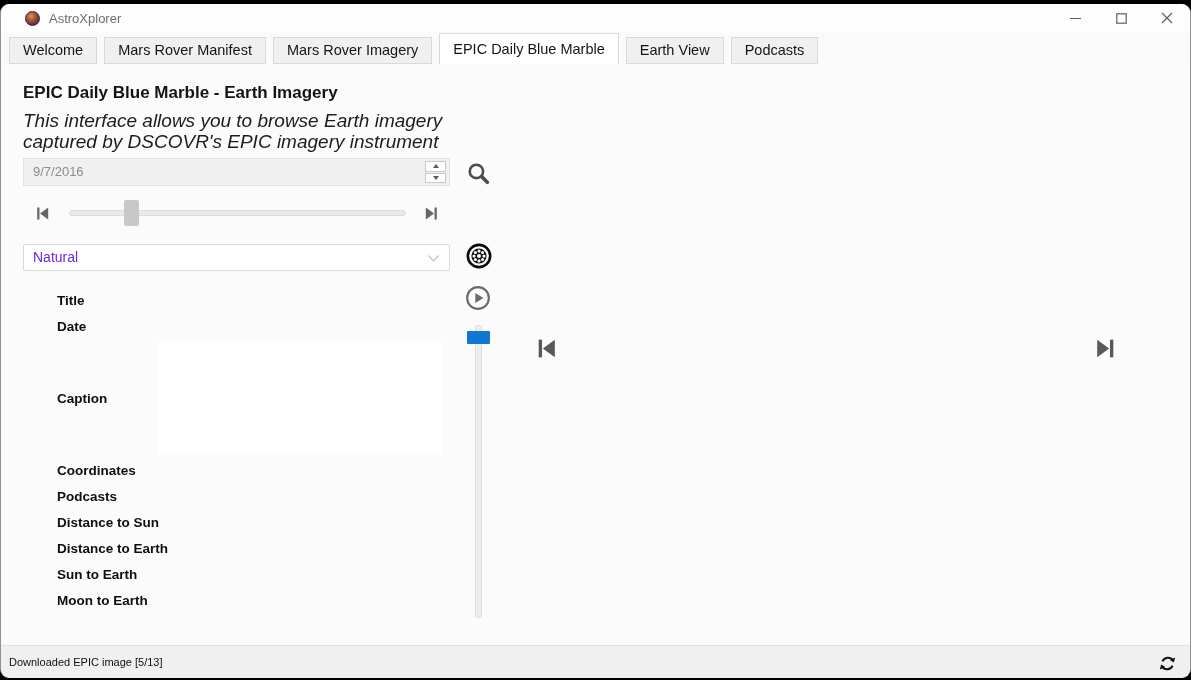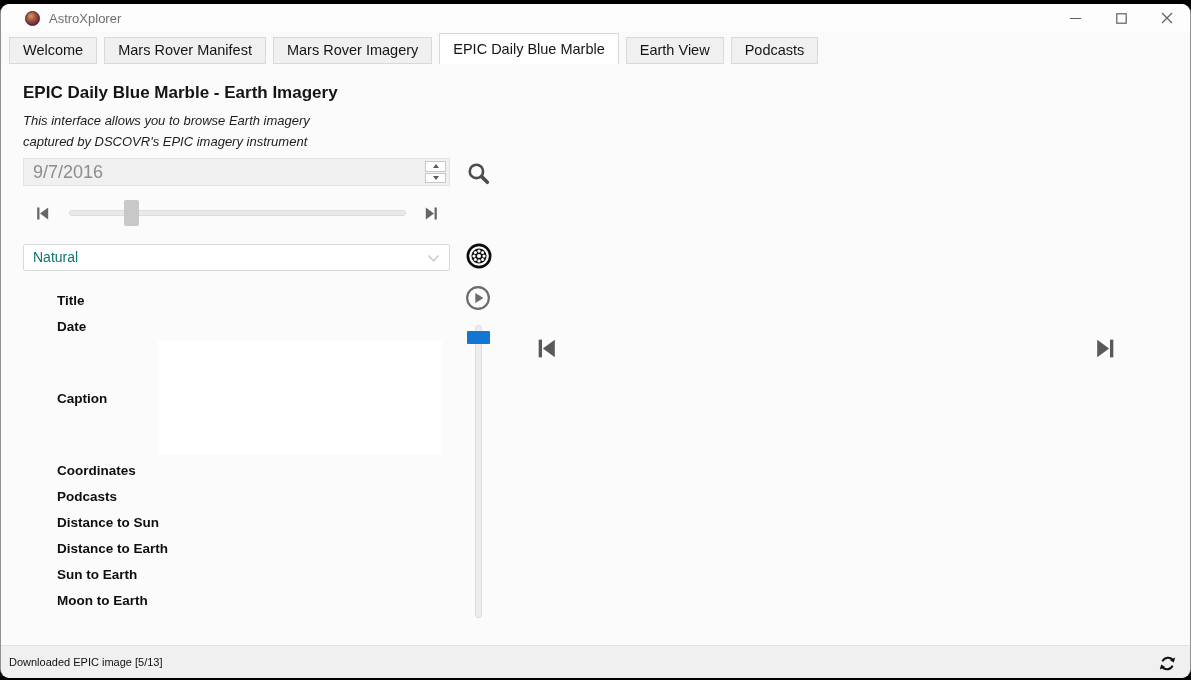--- a/index.html
+++ b/index.html
@@ -38,26 +38,26 @@
     height:27px; line-height:25px; padding:0 13px; margin-right:7px;
     background:#f0f0f0; border:1px solid #d9d9d9;
     font-size:14.5px; color:#151515; white-space:nowrap; cursor:default;
   }
   .tab.selected {
     height:31px; line-height:30px; background:#ffffff; border-bottom:none;
     position:relative; z-index:2;
   }
   
   .page-title { position:absolute; left:22px; top:79px; font-size:17px; font-weight:bold; color:#141414; }
-  .page-subtitle { position:absolute; left:22px; top:106px; font-size:13px; font-style:italic; color:#1c1c1c; line-height:21px; }
+  .page-subtitle { position:absolute; left:22px; top:106px; font-size:19px; font-style:italic; color:#1c1c1c; line-height:21px; }
 
   .date-field {
     position:absolute; left:22px; top:154px; width:427px; height:28px;
     background:#f0f0f0; border:1px solid #e2e2e2;
-    font-size:18px; color:#8c8c8c; line-height:26px; padding-left:9px;
+    font-size:13px; color:#8c8c8c; line-height:26px; padding-left:9px;
   }
   .spinner {
     position:absolute; right:3px; top:2px; width:21px; height:22px;
     display:flex; flex-direction:column; justify-content:space-between;
   }
   .spin-btn {
     height:10.5px; background:#fdfdfd; border:1px solid #c9c9c9;
     display:flex; align-items:center; justify-content:center;
   }
   .tri-up { width:0; height:0; border-left:3.5px solid transparent; border-right:3.5px solid transparent; border-bottom:4px solid #5a5a5a; }
@@ -66,21 +66,21 @@
   .icon-abs { position:absolute; display:flex; align-items:center; justify-content:center; }
 
   
   .h-slider { position:absolute; left:68px; top:196px; width:337px; height:26px; }
   .h-track { position:absolute; left:0; right:0; top:10px; height:6px; background:#e9e9e9; border:1px solid #dddddd; border-radius:3px; }
   .h-handle { position:absolute; top:0; width:15px; height:26px; background:#c8c8c8; border-radius:2px; }
 
   .combo {
     position:absolute; left:22px; top:240px; width:427px; height:27px;
     background:#ffffff; border:1px solid #d9d9d9; border-radius:2px;
-    font-size:14px; color:#0f766e; line-height:25px; padding-left:9px;
+    font-size:14px; color:#6d28d9; line-height:25px; padding-left:9px;
   }
   .combo .chev { position:absolute; right:9px; top:9px; }
 
   
   .v-slider { position:absolute; left:466px; top:321px; width:23px; height:293px; }
   .v-track { position:absolute; left:8px; top:0; bottom:0; width:7px; background:#ededed; border:1px solid #dddddd; border-radius:3px; }
   .v-handle { position:absolute; left:0; width:23px; height:13px; border-radius:1px; }
 
   .field-label { position:absolute; left:32px; font-size:13.5px; font-weight:bold; color:#0e0e0e;margin-left:24px; }
 

